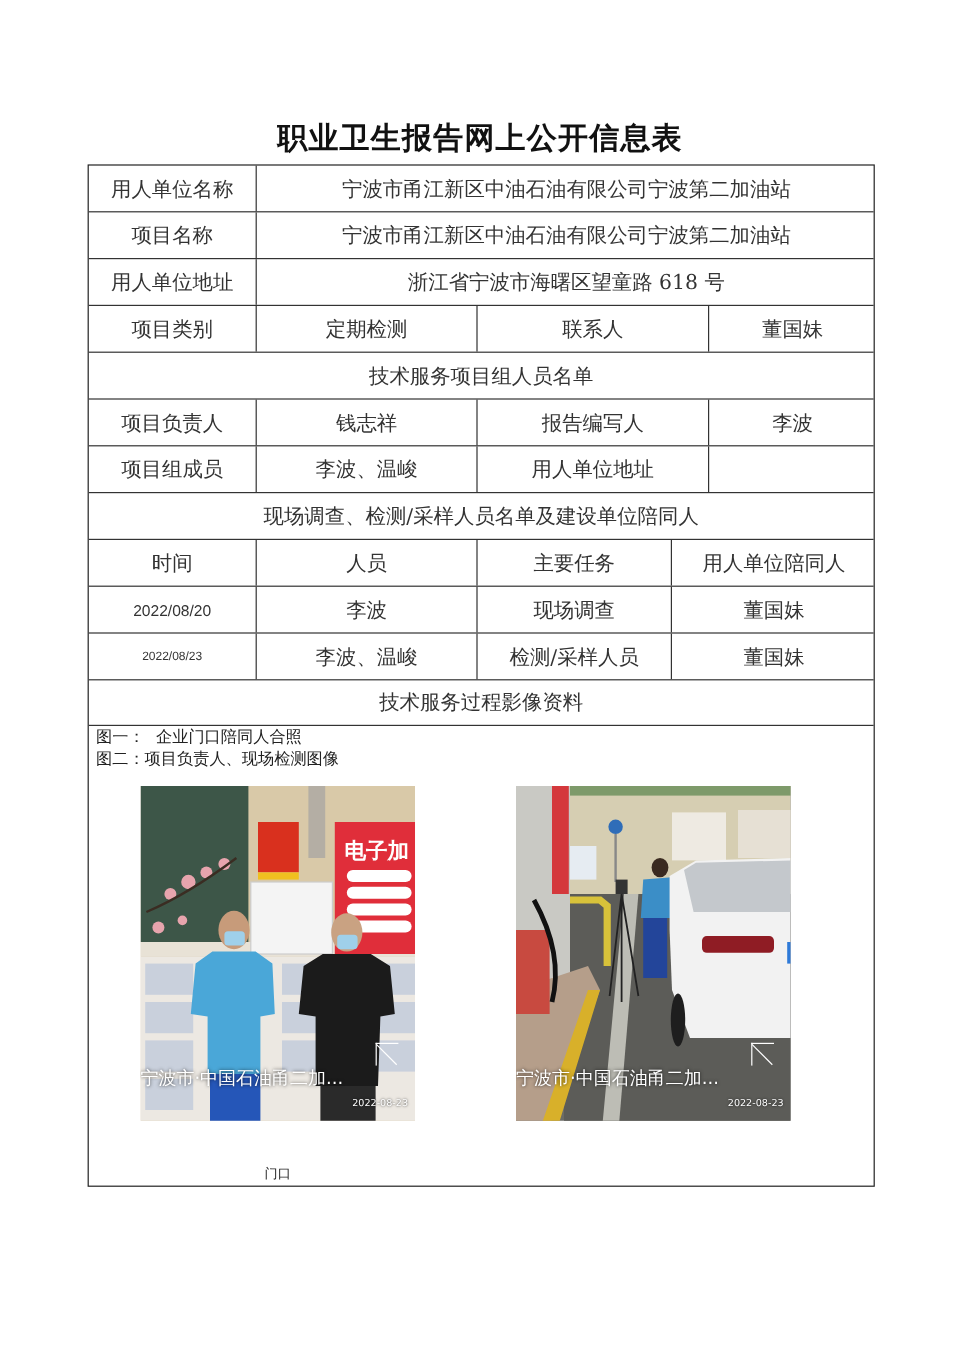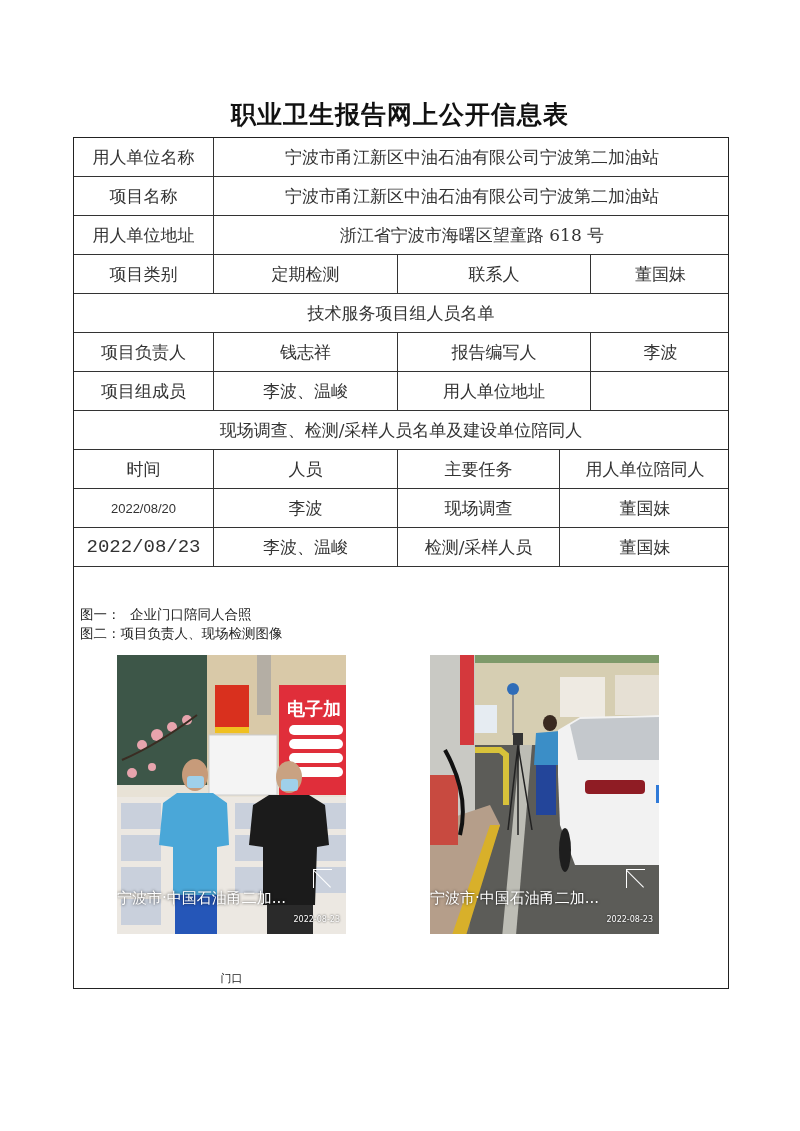--- a/index.html
+++ b/index.html
@@ -77,26 +77,29 @@
   </div>
 
   <div class="row" style="top:351px;height:39px;">
     <div class="cell" style="left:0;width:140px;font-family:'Liberation Sans',sans-serif;font-size:13px;">2022/08/20</div>
     <div class="cell" style="left:140px;width:184px;">李波</div>
     <div class="cell" style="left:324px;width:162px;">现场调查</div>
     <div class="cell last" style="left:486px;width:170px;">董国妹</div>
   </div>
 
   <div class="row" style="top:390px;height:39px;">
-    <div class="cell" style="left:0;width:140px;font-family:Liberation Mono, monospace;font-size:19px;">2022/08/23</div>
+    <div class="cell" style="left:0;width:140px;font-family:Liberation Sans, sans-serif;font-size:10px;">2022/08/23</div>
     <div class="cell" style="left:140px;width:184px;">李波、温峻</div>
     <div class="cell" style="left:324px;width:162px;">检测/采样人员</div>
     <div class="cell last" style="left:486px;width:170px;">董国妹</div>
   </div>
 
+  <div class="row" style="top:429px;height:38px;">
+    <div class="cell full">技术服务过程影像资料</div>
+  </div>
 
   <div class="captions">
     <div class="cap-line">
       <span style="width:50px;">图一：</span><span>企业门口陪同人合照</span>
     </div>
     <div class="cap-line">
       <span>图二：</span><span>项目负责人、现场检测图像</span>
     </div>
   </div>
 

